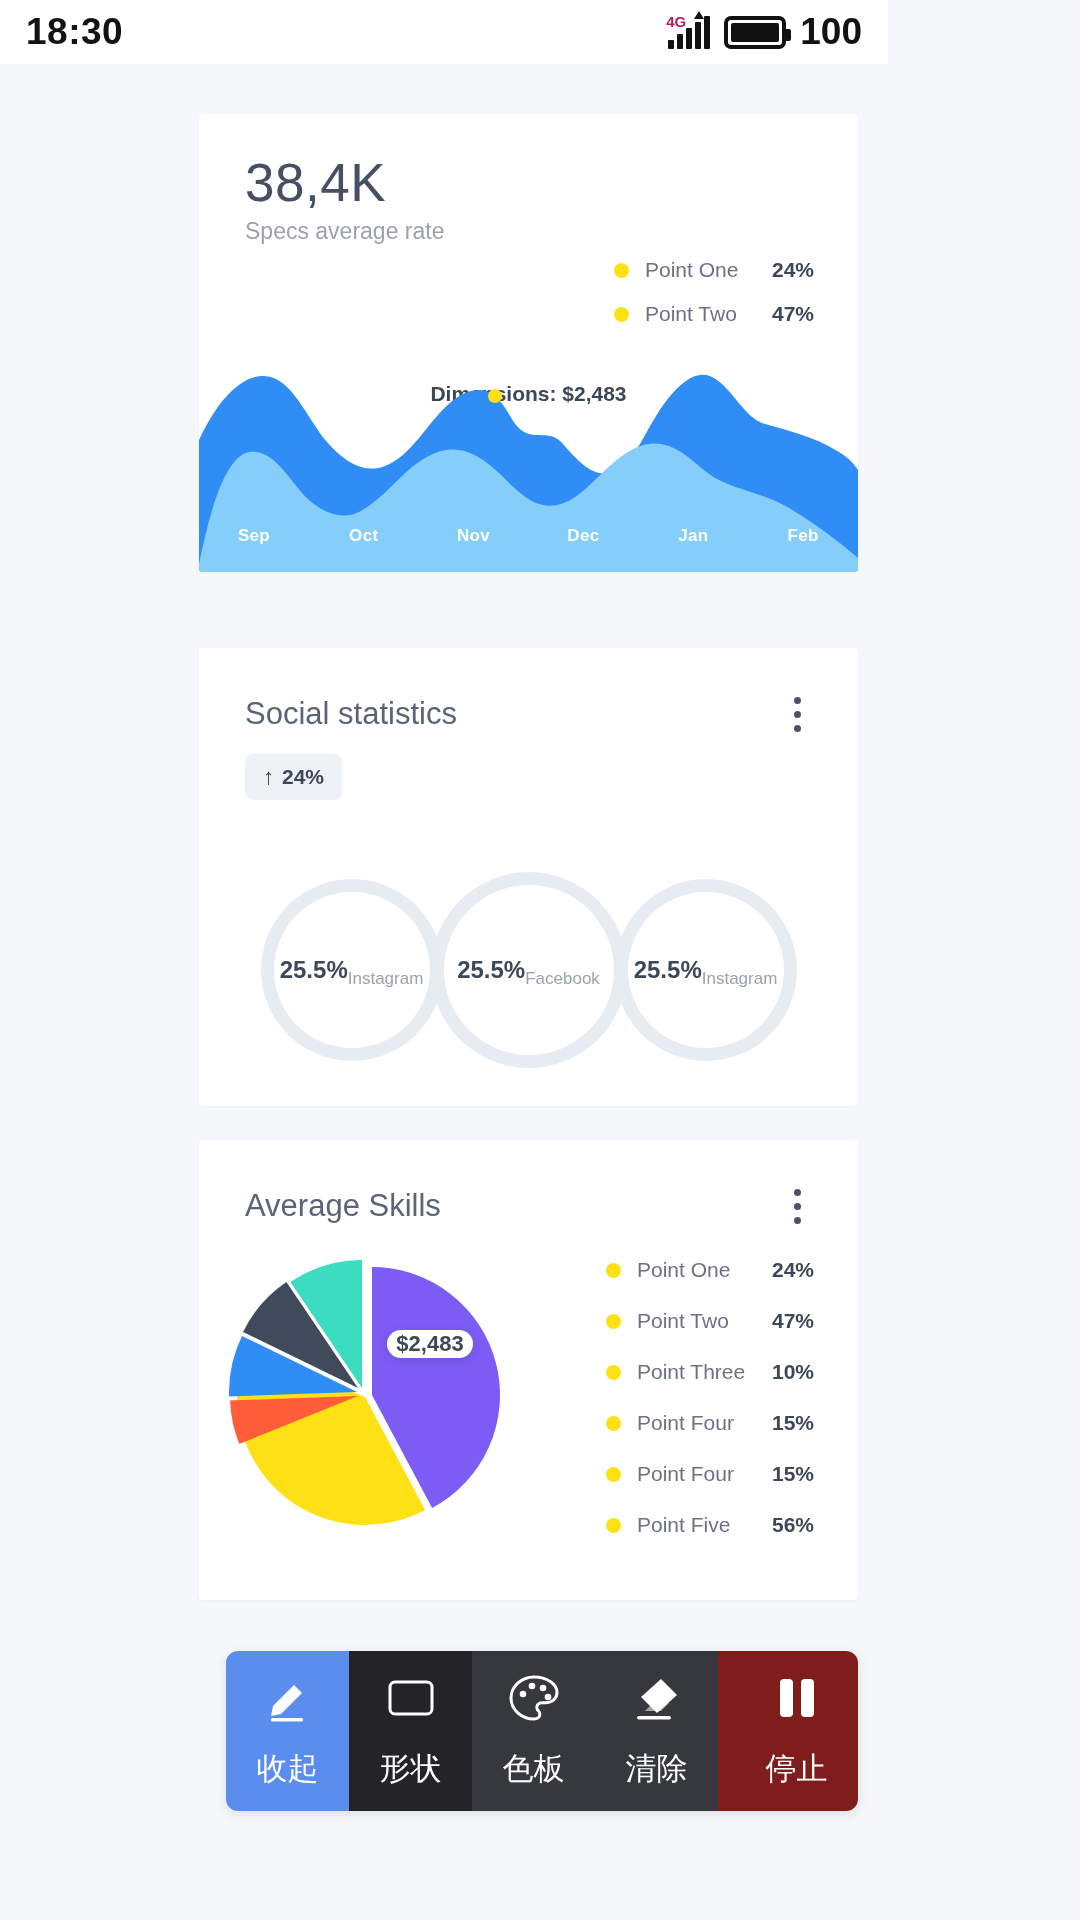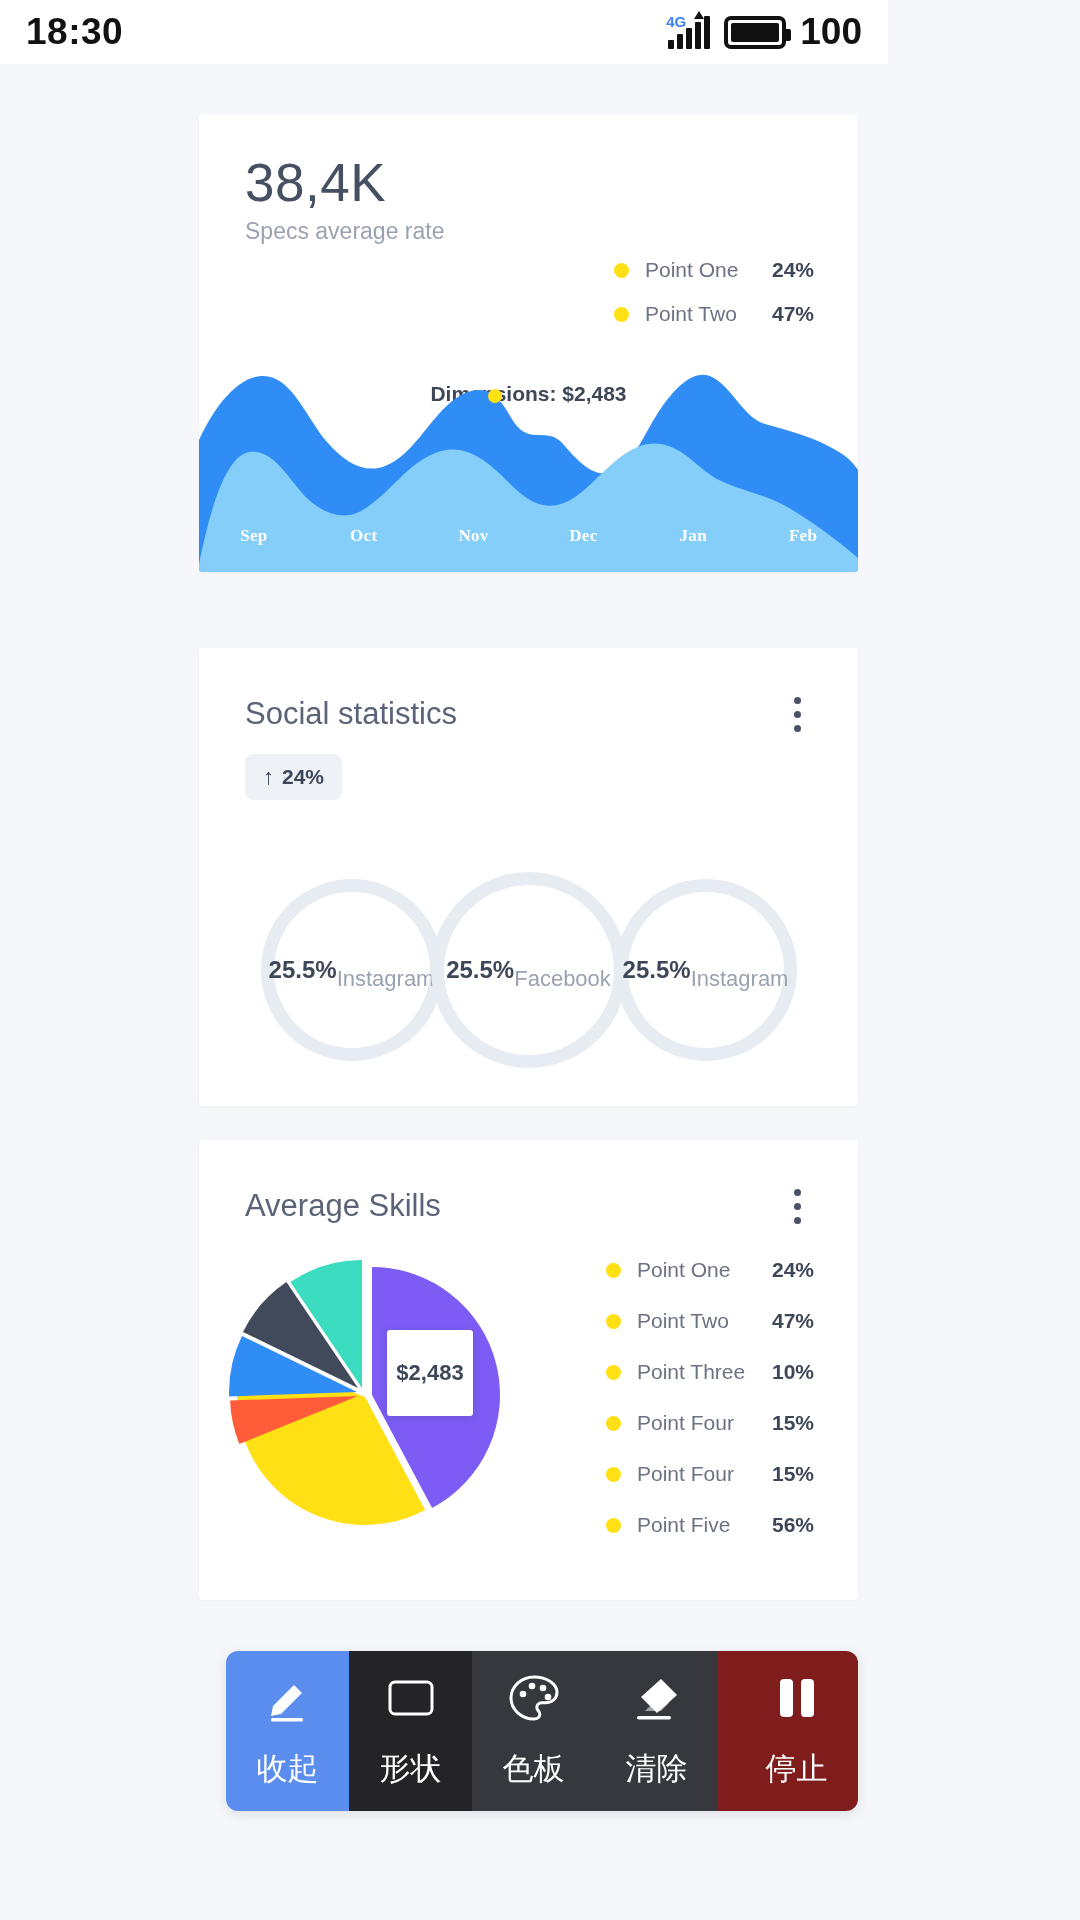--- a/index.html
+++ b/index.html
@@ -15,21 +15,21 @@
     position:absolute; top:0; left:0; width:888px; height:64px;
     background:#FFFFFF;
     display:flex; align-items:center; justify-content:space-between;
     padding:12px 26px;
   }
   .status-time{ font-size:37px; font-weight:700; color:#121212; letter-spacing:.5px; }
   .status-right{ display:flex; align-items:center; gap:14px; }
   .sig-wrap{ display:flex; align-items:flex-end; position:relative; height:34px; }
   .sig-label{
     position:absolute; top:-2px; left:-2px;
-    font-size:15px; font-weight:700; color:#3b82f6;
+    font-size:15px; font-weight:700; color:#be185d;
   }
   .sig-arrow{
     position:absolute; top:-4px; left:26px;
     width:0;height:0; border-left:5px solid transparent; border-right:5px solid transparent;
     border-bottom:8px solid #111;
   }
   .bars{ display:flex; align-items:flex-end; gap:3px; margin-top:12px; }
   .bars i{ display:block; width:6px; background:#111; border-radius:1px; }
   .bars i:nth-child(1){ height:9px; }
   .bars i:nth-child(2){ height:15px; }
@@ -70,21 +70,21 @@
 
   .ov-dim{
     position:absolute; top:268px; left:0; width:100%;
     text-align:center; font-size:21px; font-weight:700; color:#3E4758;
   }
 
   .wave-wrap{ position:absolute; left:0; bottom:0; width:659px; height:228px; }
   .wave-wrap svg{ display:block; width:100%; height:100%; }
   .wave-months{
     position:absolute; left:0; bottom:26px; width:100%;
-    display:flex; pointer-events:none;font-family:Liberation Serif, serif;
+    display:flex; pointer-events:none;
   }
   .wave-months span{
     flex:1; text-align:center; color:#FFFFFF;
     font-size:17px; font-weight:700; letter-spacing:.3px;
   }
 
   
   .card-title{
     position:absolute; top:48px; left:46px;
     font-size:31px; color:#5A6377; font-weight:400;
@@ -110,31 +110,31 @@
     display:flex; justify-content:center; align-items:center; gap:0;
   }
   .ring{
     width:182px; height:182px; border-radius:50%;
     border:13px solid #E7EBF2;
     display:flex; flex-direction:row; align-items:center; justify-content:center;
     margin:0 -6px;
   }
   .ring.mid{ width:196px; height:196px; }
   .ring-val{ font-size:24px; font-weight:700; color:#3E4758; }
-  .ring-name{ font-size:22px; color:#9AA2B1; margin-top:17px; }
+  .ring-name{ font-size:17px; color:#9AA2B1; margin-top:17px; }
 
   
   .pie-wrap{ position:absolute; top:102px; left:22px; width:300px; height:320px; }
   .pie-wrap svg{ display:block; }
   .pie-tip{
     position:absolute; left:166px; top:88px;
-    width:86px; background:#FFFFFF; border-radius:3px;
+    width:86px; background:#FFFFFF; border-radius:16px;
     box-shadow:0 2px 8px rgba(40,50,70,.16);
     font-size:22px; font-weight:700; color:#3E4758;
-    text-align:center; padding:29px 4px; line-height:1.25;
+    text-align:center; padding:0 4px; line-height:1.25;
   }
   .pie-legend{ position:absolute; top:118px; right:44px; width:208px; }
   .pie-legend .lg-row{ margin-bottom:27px; }
 
   
   .toolbar{
     position:absolute; left:226px; top:1651px;
     width:632px; height:160px; border-radius:12px; overflow:hidden;
     display:flex; box-shadow:0 3px 12px rgba(50,60,80,.12);
   }

